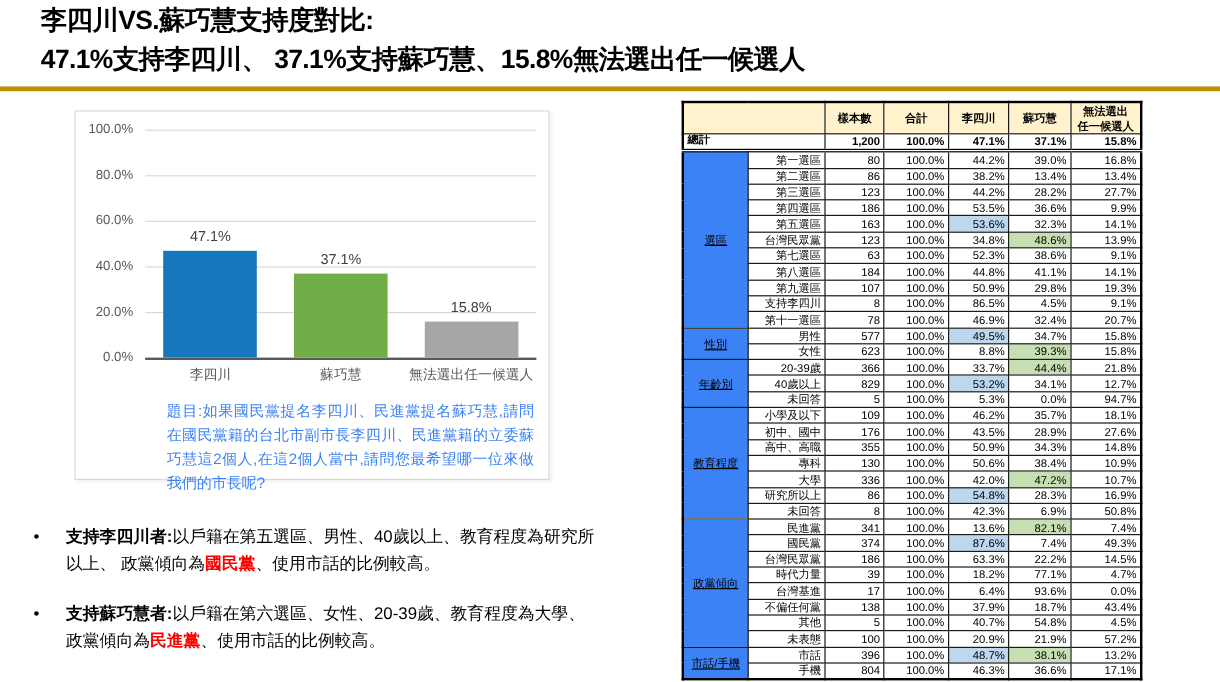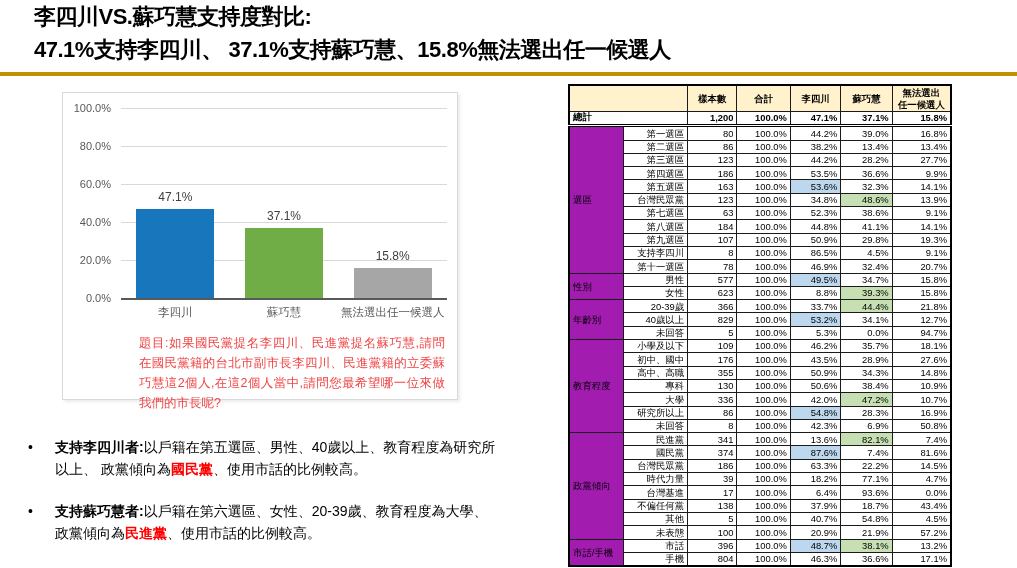--- a/index.html
+++ b/index.html
@@ -26,21 +26,21 @@
   }
   .gridline { position:absolute; left:0; right:0; height:1px; background:#D9D9D9; }
   .bar-slots { position:absolute; left:0; right:0; top:0; bottom:0; display:flex; }
   .bar-slot { flex:1; position:relative; }
   .bar { position:absolute; bottom:0; left:14%; width:72%; }
   .bar-label { position:absolute; left:0; width:100%; text-align:center; font-size:12px; color:#404040; }
   .x-labels { position:absolute; left:58px; top:212px; width:326px; display:flex; }
   .x-label { flex:1; text-align:center; font-size:11.5px; color:#595959; white-space:nowrap; }
   .question-note {
     position:absolute; left:76px; right:12px; top:240px;
-    font-size:12.5px; line-height:20px; color:#ef4444; text-align:justify;
+    font-size:12.5px; line-height:20px; color:#3b82f6; text-align:justify;
   }
 
   
   .bullets { position:absolute; left:28px; top:436px; width:468px; }
   .bullet { display:flex; margin-bottom:10px; }
   .bullet-marker { width:27px; font-size:14px; line-height:22px; }
   .bullet-text { flex:1; font-size:14px; line-height:22px; color:#000; }
   .seg-bold { font-weight:bold;margin-top:20px; }
   .seg-red { font-weight:bold; color:var(--red-text); }
   .bullet + .bullet { margin-top:20px; }
@@ -55,21 +55,21 @@
   .col-group { width:52px; } .col-cat { width:61px; } .col-n { width:47px; }
   .col-tot { width:51px; } .col-li { width:48px; } .col-su { width:49px; } .col-no { width:56px; }
   tr.hdr th {
     background:var(--header-bg); font-weight:bold; text-align:center;
     height:25px; line-height:11.5px; white-space:pre-line; vertical-align:middle;
   }
   tr.total td { font-weight:bold; border-bottom:3px double #000; }
   td.cat { text-align:right; }
   td.num, tr.total td.num { text-align:right; }
   td.lbl-merged { text-align:left; font-weight:bold;font-family:Liberation Serif, serif; }
-  th.group-label { text-align:left; vertical-align:middle; background:#a21caf; font-weight:normal; }
+  th.group-label { text-align:center; vertical-align:middle; background:#3b82f6; font-weight:normal;text-decoration:underline; }
   .hl-b { background:var(--hl-blue); }
   .hl-g { background:var(--hl-green); }
 </style>
 </head>
 <body>
 
 <div class="title-block">
   <div class="title-line">李四川VS.蘇巧慧支持度對比:</div>
   <div class="title-line">47.1%支持李四川、 37.1%支持蘇巧慧、15.8%無法選出任一候選人</div>
 </div>
@@ -351,21 +351,21 @@
           <td class="num">13.6%</td>
           <td class="num hl-g">82.1%</td>
           <td class="num">7.4%</td>
         </tr>
         <tr>
           <td class="cat">國民黨</td>
           <td class="num">374</td>
           <td class="num">100.0%</td>
           <td class="num hl-b">87.6%</td>
           <td class="num">7.4%</td>
-          <td class="num">81.6%</td>
+          <td class="num">49.3%</td>
         </tr>
         <tr>
           <td class="cat">台灣民眾黨</td>
           <td class="num">186</td>
           <td class="num">100.0%</td>
           <td class="num">63.3%</td>
           <td class="num">22.2%</td>
           <td class="num">14.5%</td>
         </tr>
         <tr>

